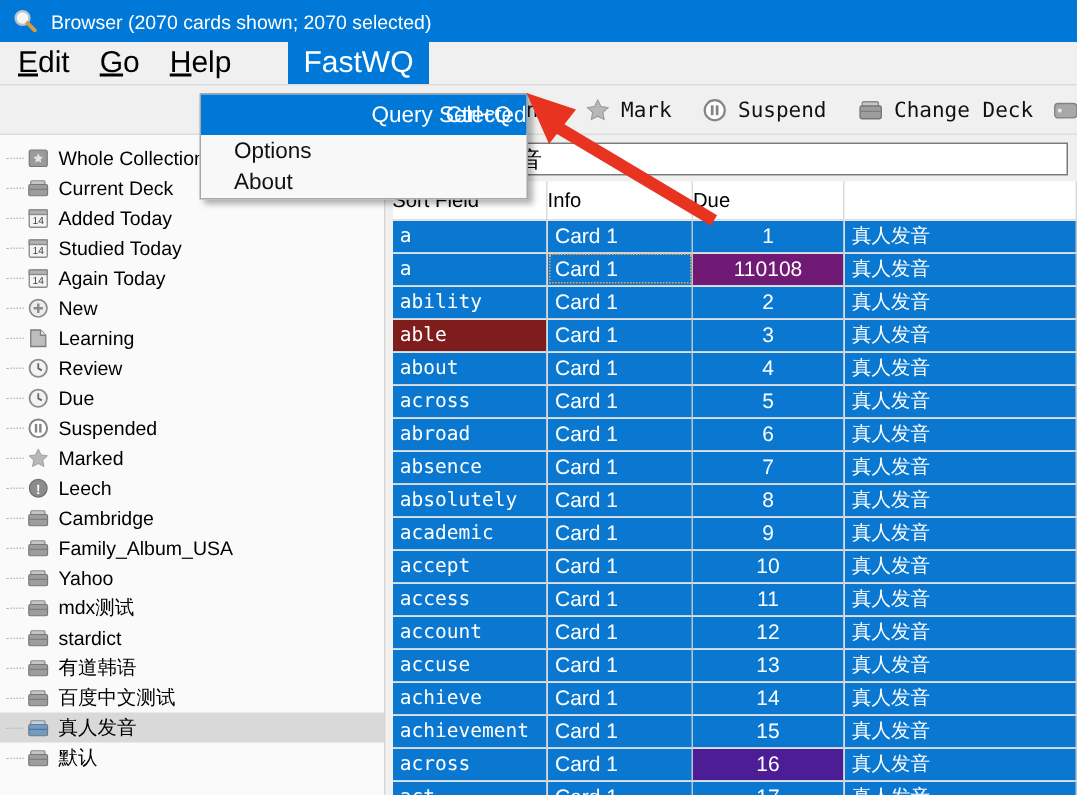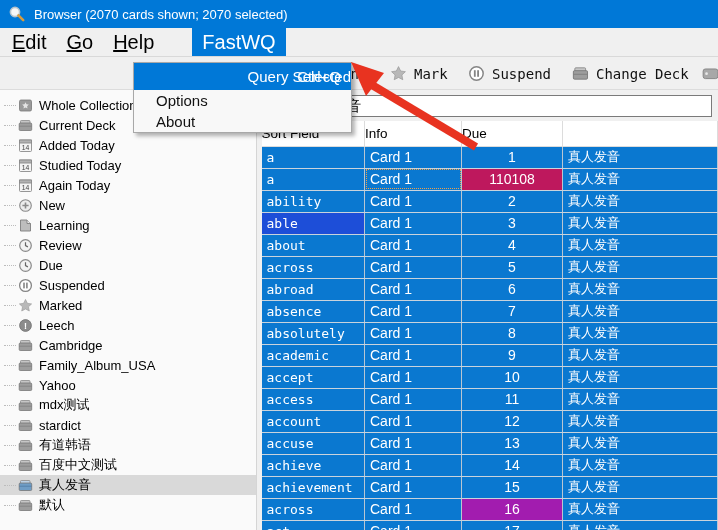--- a/index.html
+++ b/index.html
@@ -329,31 +329,31 @@
         <tbody>
             <tr>
               <td class="c-sort" style="background: rgb(10, 120, 208);">a</td>
               <td class="c-card" style="background: rgb(10, 120, 208);">Card 1</td>
               <td class="c-due" style="background: rgb(10, 120, 208);">1</td>
               <td class="c-deck" style="background: rgb(10, 120, 208);">真人发音</td>
             </tr>
             <tr>
               <td class="c-sort" style="background: rgb(10, 120, 208);">a</td>
               <td class="c-card focuscell" style="background: rgb(10, 120, 208);">Card 1</td>
-              <td class="c-due" style="background: #be185d; text-align: center;">110108</td>
+              <td class="c-due" style="background: #701a75; text-align: center;">110108</td>
               <td class="c-deck" style="background: rgb(10, 120, 208);">真人发音</td>
             </tr>
             <tr>
               <td class="c-sort" style="background: rgb(10, 120, 208);">ability</td>
               <td class="c-card" style="background: rgb(10, 120, 208);">Card 1</td>
               <td class="c-due" style="background: rgb(10, 120, 208);">2</td>
               <td class="c-deck" style="background: rgb(10, 120, 208);">真人发音</td>
             </tr>
             <tr>
-              <td class="c-sort" style="background: #1d4ed8;">able</td>
+              <td class="c-sort" style="background: #7f1d1d;">able</td>
               <td class="c-card" style="background: rgb(10, 120, 208);">Card 1</td>
               <td class="c-due" style="background: rgb(10, 120, 208);">3</td>
               <td class="c-deck" style="background: rgb(10, 120, 208);">真人发音</td>
             </tr>
             <tr>
               <td class="c-sort" style="background: rgb(10, 120, 208);">about</td>
               <td class="c-card" style="background: rgb(10, 120, 208);">Card 1</td>
               <td class="c-due" style="background: rgb(10, 120, 208);">4</td>
               <td class="c-deck" style="background: rgb(10, 120, 208);">真人发音</td>
             </tr>
@@ -419,21 +419,21 @@
             </tr>
             <tr>
               <td class="c-sort" style="background: rgb(10, 120, 208);">achievement</td>
               <td class="c-card" style="background: rgb(10, 120, 208);">Card 1</td>
               <td class="c-due" style="background: rgb(10, 120, 208);">15</td>
               <td class="c-deck" style="background: rgb(10, 120, 208);">真人发音</td>
             </tr>
             <tr>
               <td class="c-sort" style="background: rgb(10, 120, 208);">across</td>
               <td class="c-card" style="background: rgb(10, 120, 208);">Card 1</td>
-              <td class="c-due" style="background: #a21caf;">16</td>
+              <td class="c-due" style="background: #4c1d95;">16</td>
               <td class="c-deck" style="background: rgb(10, 120, 208);">真人发音</td>
             </tr>
             <tr>
               <td class="c-sort" style="background: rgb(10, 120, 208);">act</td>
               <td class="c-card" style="background: rgb(10, 120, 208);">Card 1</td>
               <td class="c-due" style="background: rgb(10, 120, 208);">17</td>
               <td class="c-deck" style="background: rgb(10, 120, 208);">真人发音</td>
             </tr>
           </tbody>
       </table>

